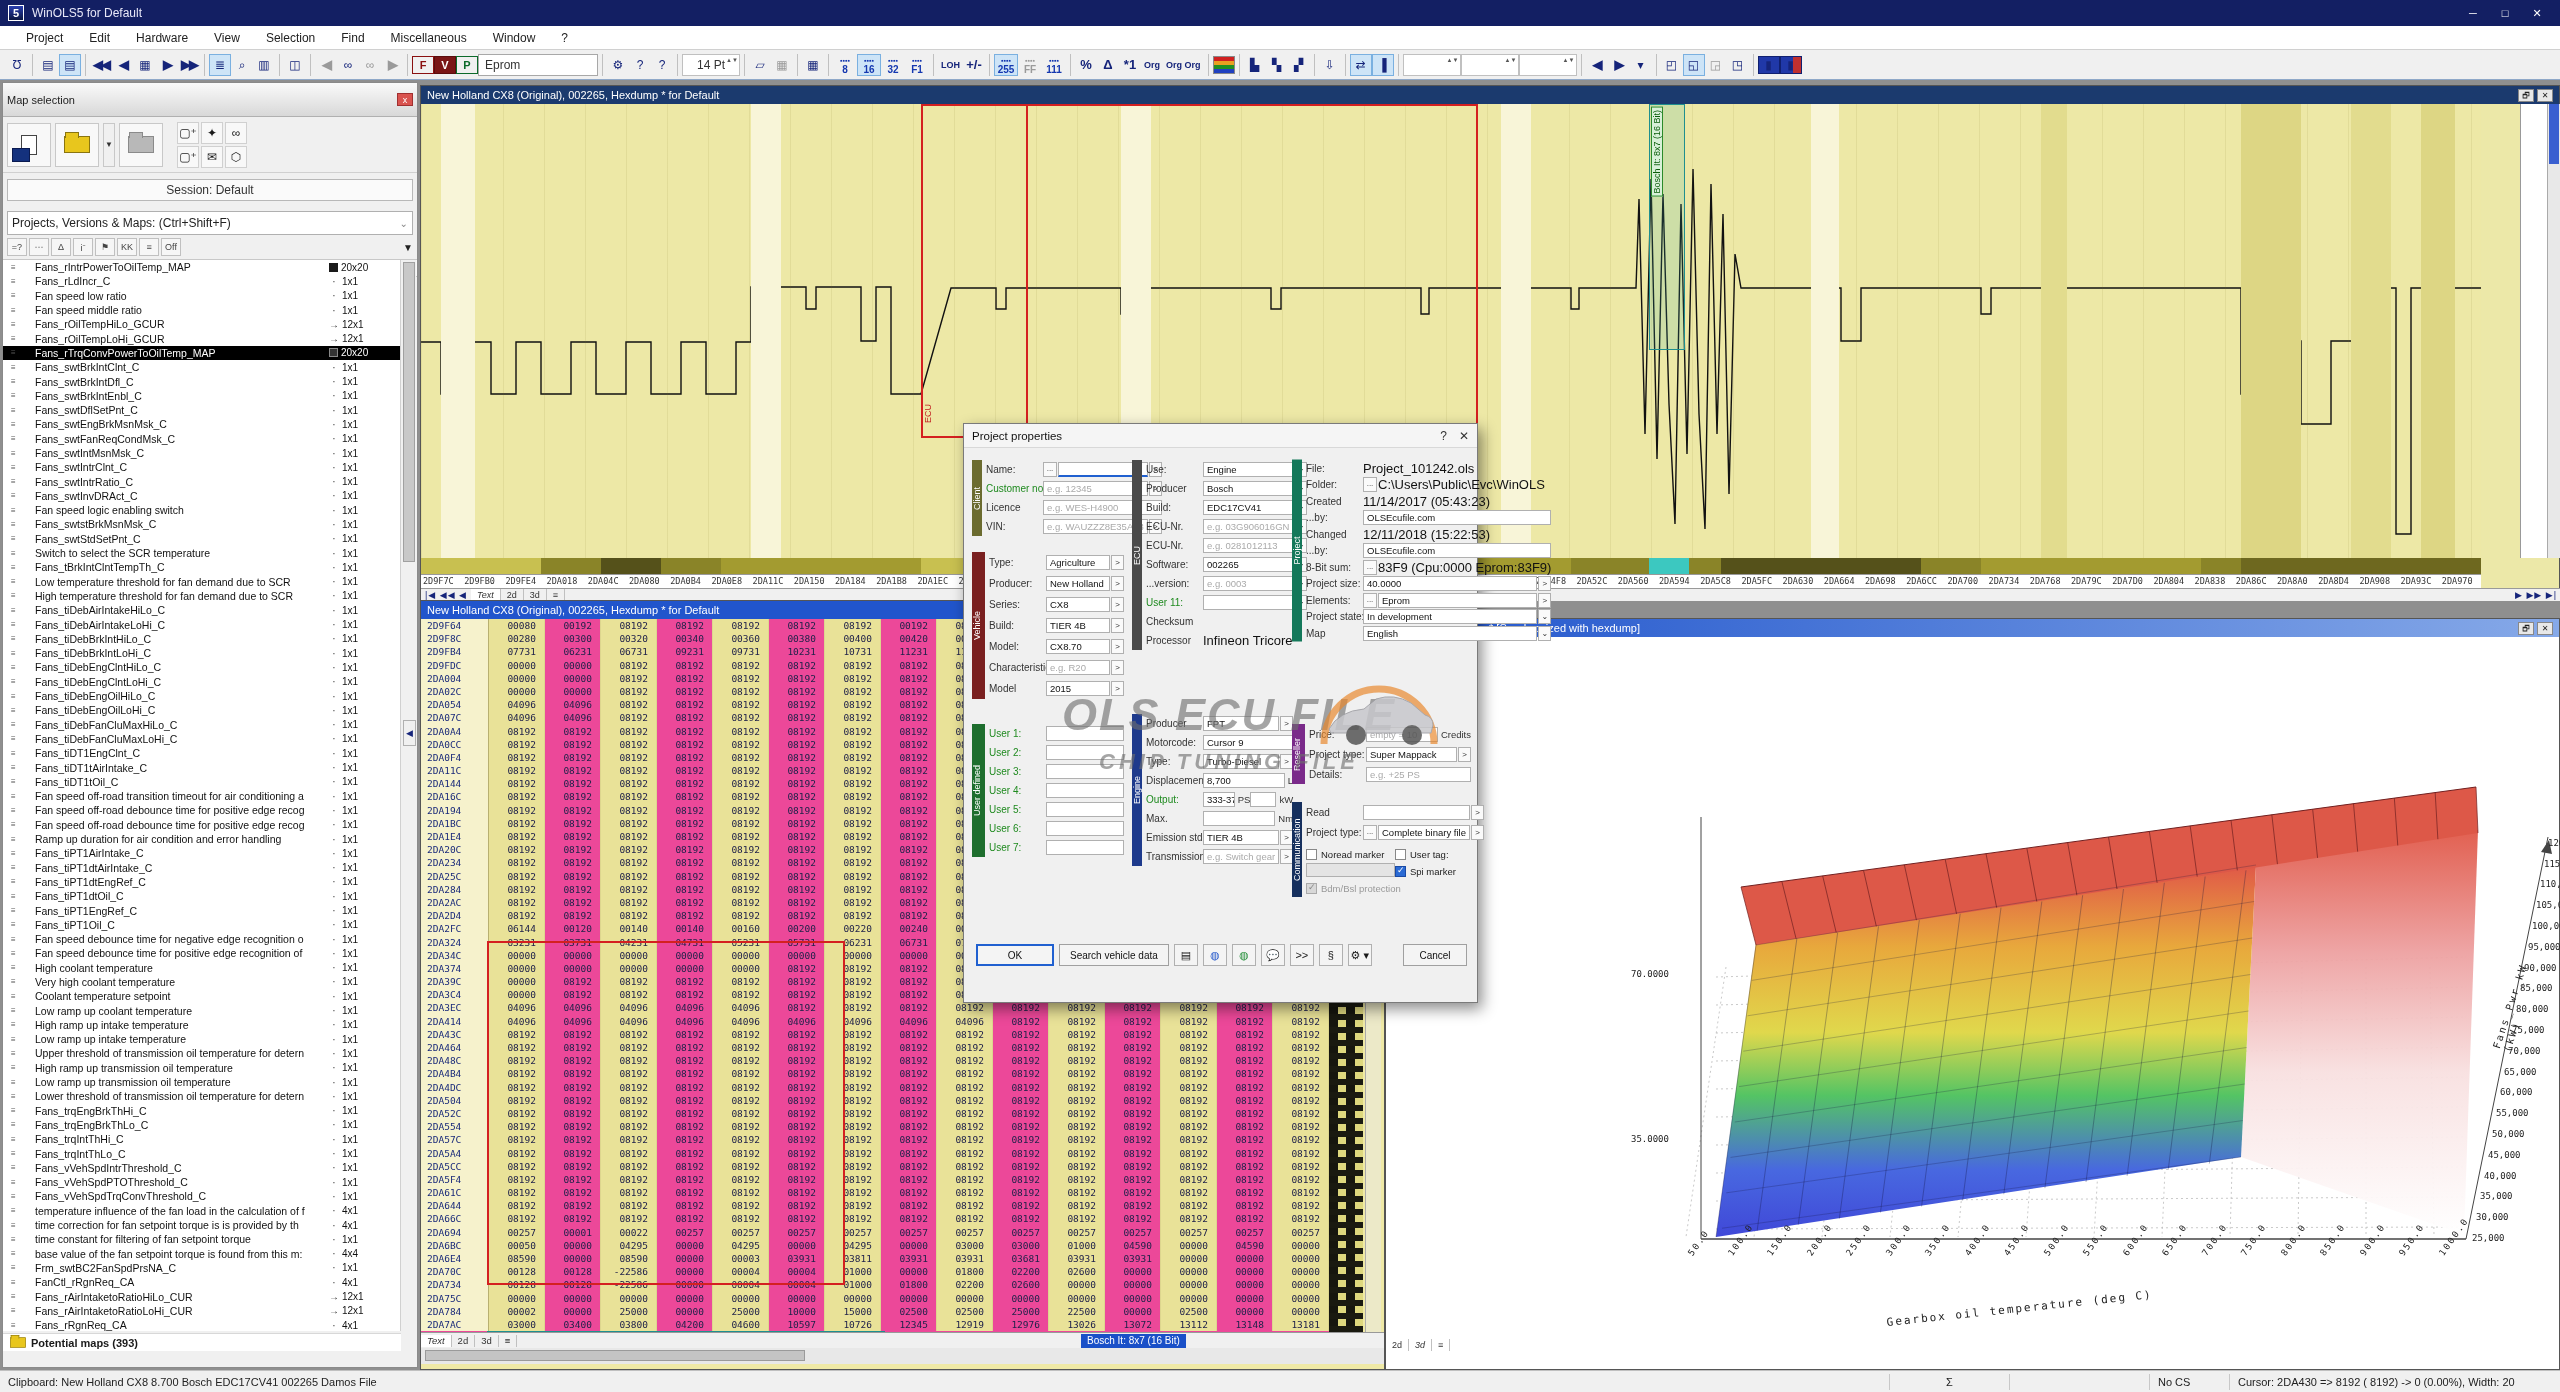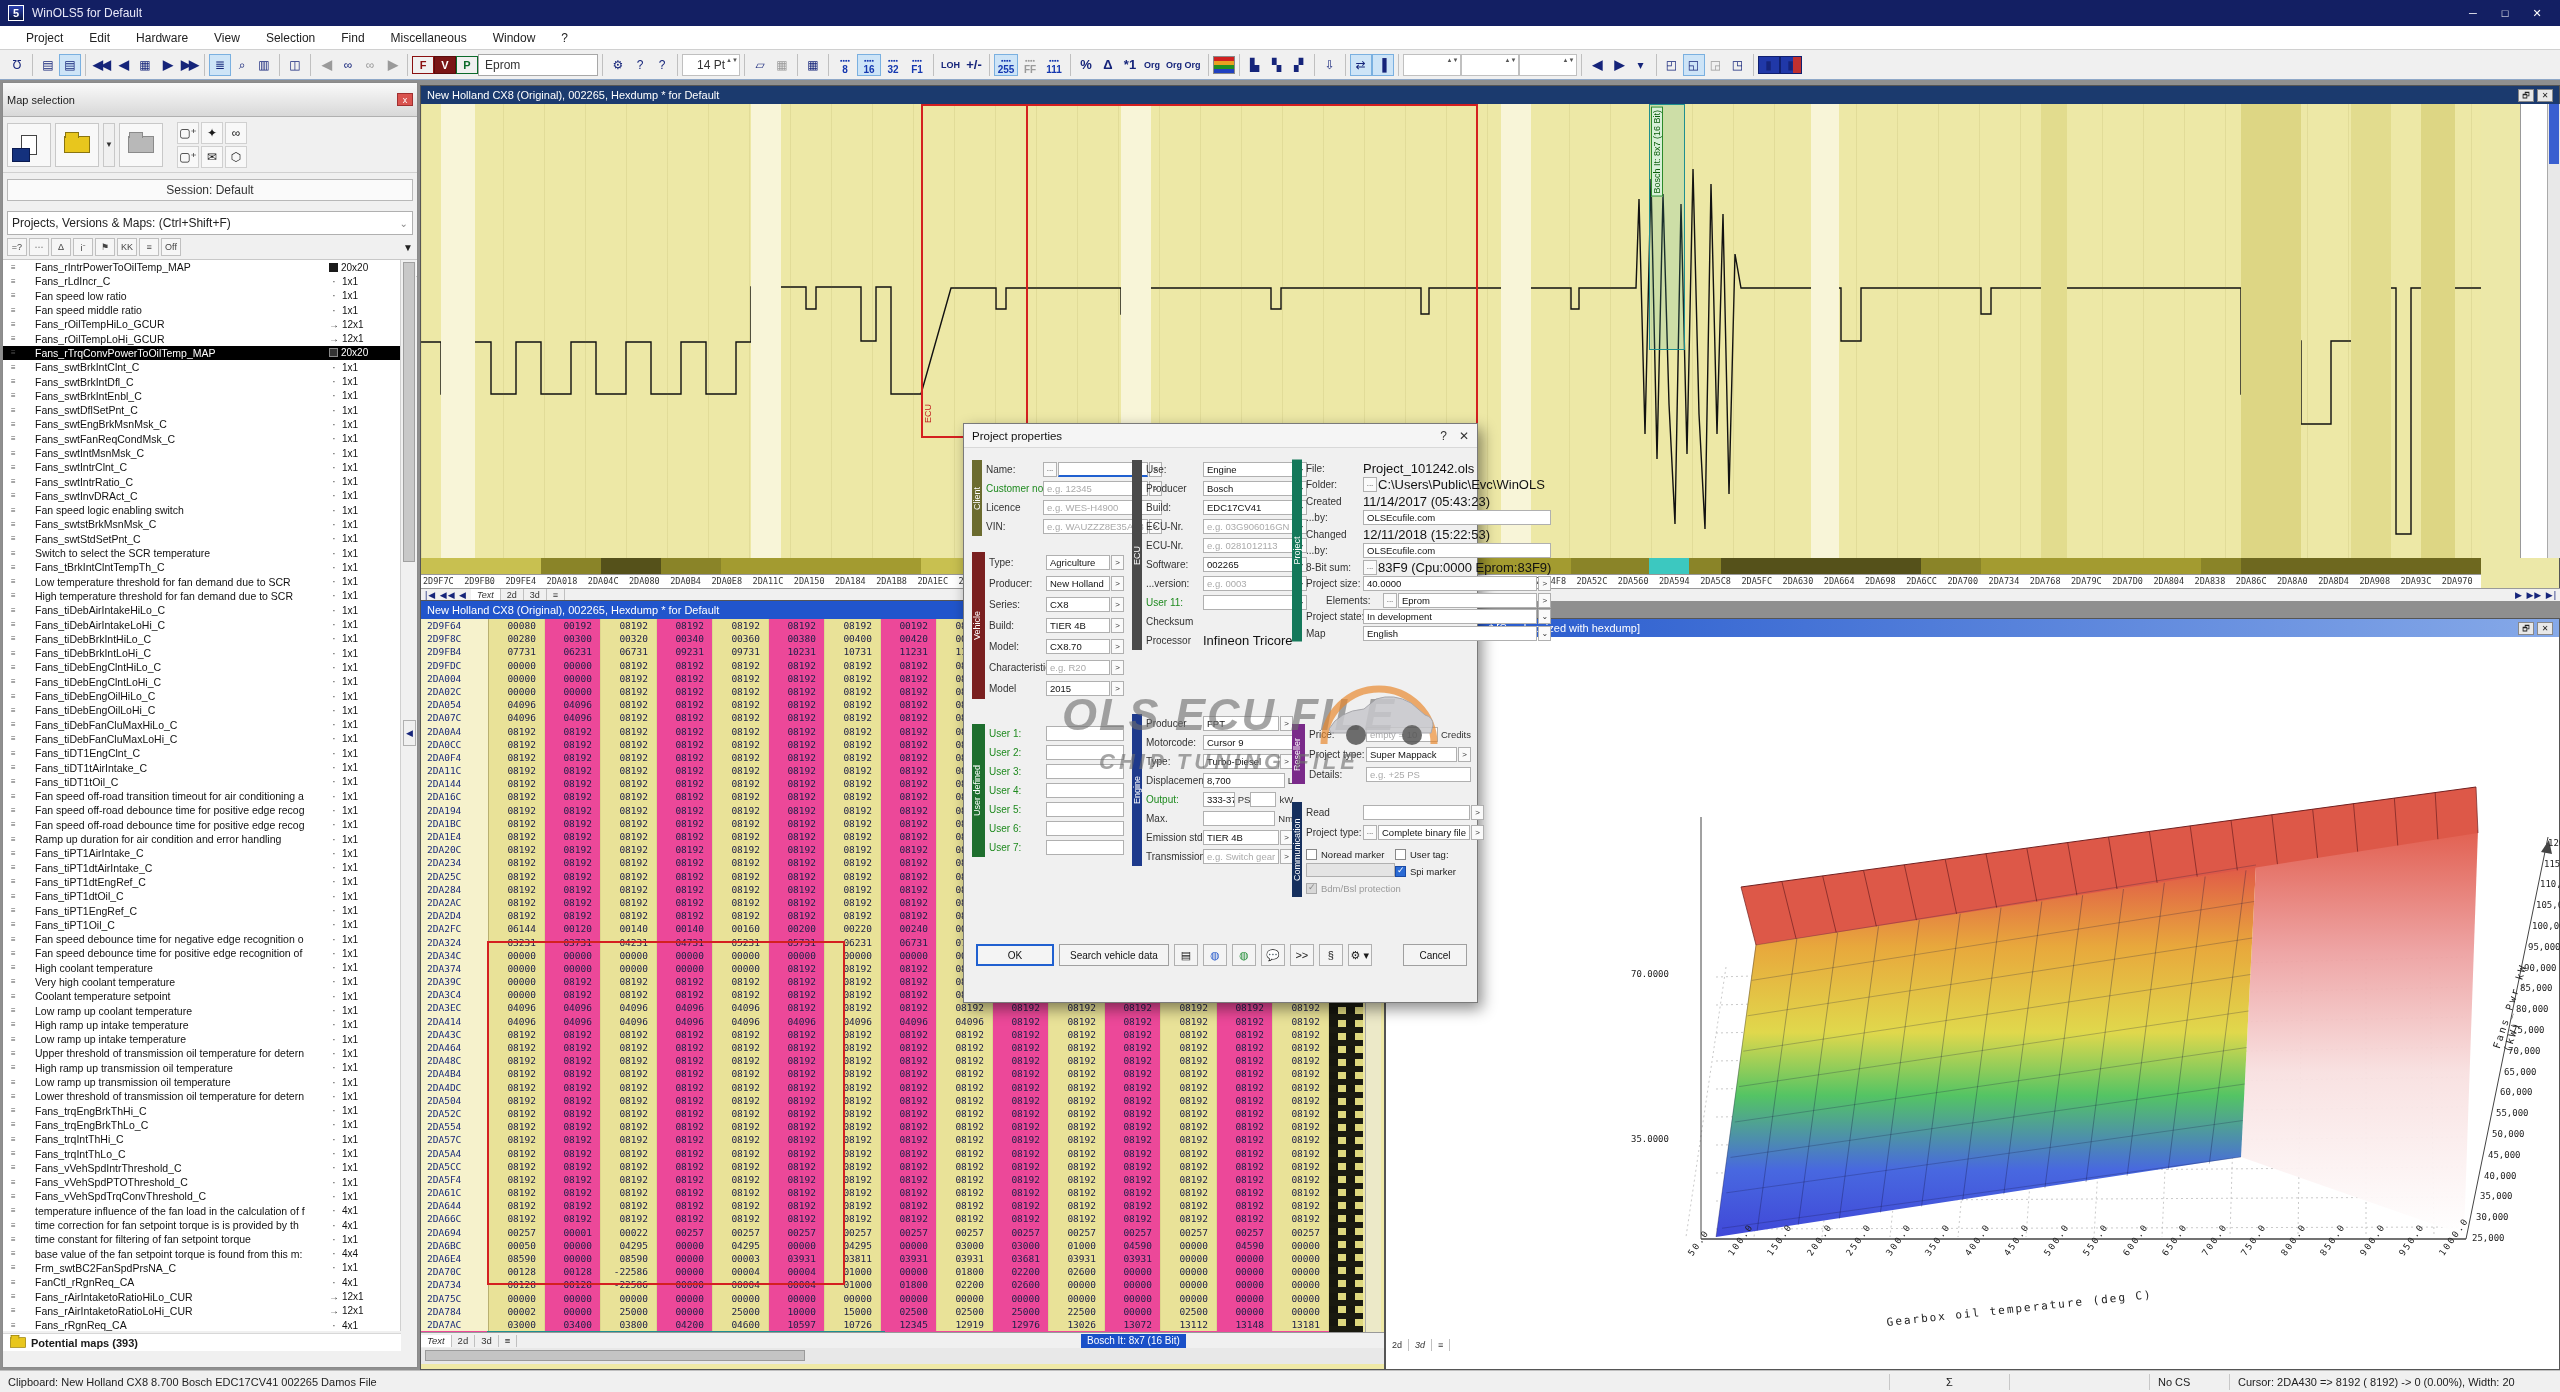--- a/index.html
+++ b/index.html
@@ -2410,21 +2410,21 @@
               <div class="fld" style="height: 16.5px;">
                 <span class="fld-label">8-Bit sum:</span>
                 <span class="fld-dots">...</span>
                 <span class="fld-static">83F9 (Cpu:0000 Eprom:83F9)</span>
               </div>
               <div class="fld" style="height: 16.5px;">
                 <span class="fld-label">Project size:</span>
                 <span class="fld-input">40.0000</span>
                 <span class="fld-arrow">&gt;</span>
               </div>
-              <div class="fld" style="height: 16.5px; padding-left: 20px;">
+              <div class="fld" style="height: 16.5px;">
                 <span class="fld-label">Elements:</span>
                 <span class="fld-dots">...</span>
                 <span class="fld-input">Eprom</span>
                 <span class="fld-arrow">&gt;</span>
               </div>
               <div class="fld" style="height: 16.5px;">
                 <span class="fld-label">Project state:</span>
                 <span class="fld-input">In development</span>
                 <span class="fld-arrow">⌄</span>
               </div>

